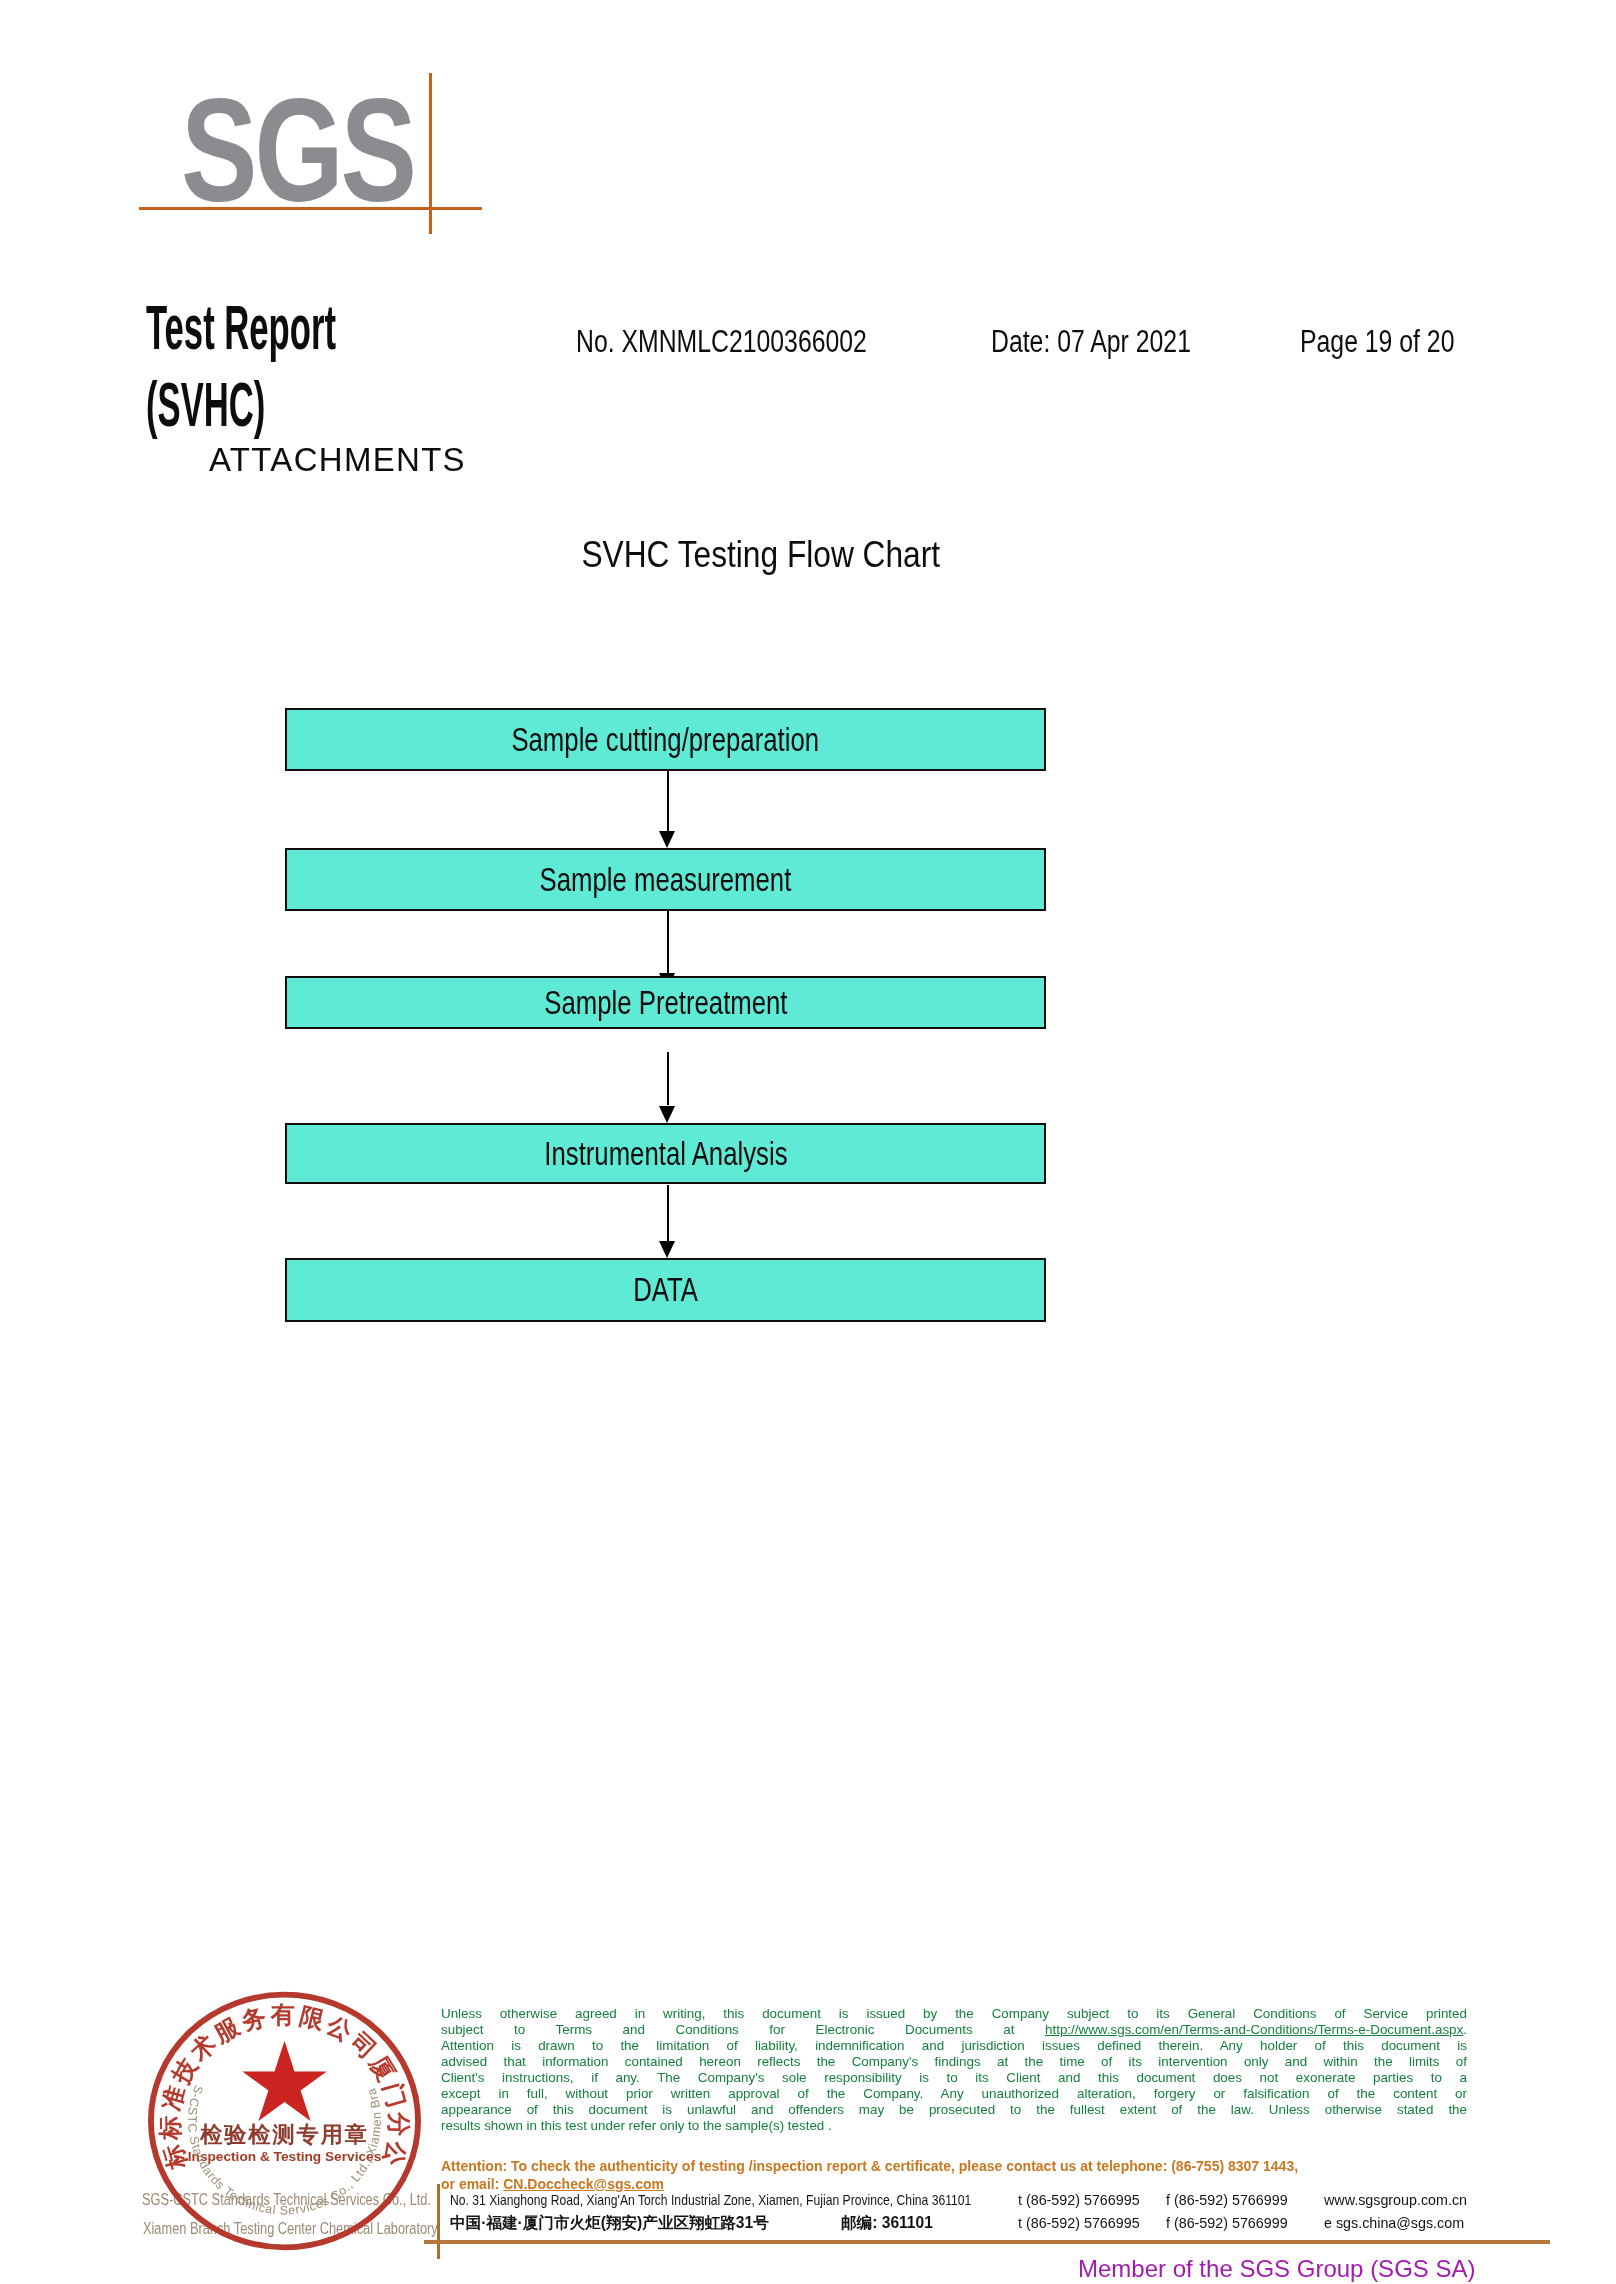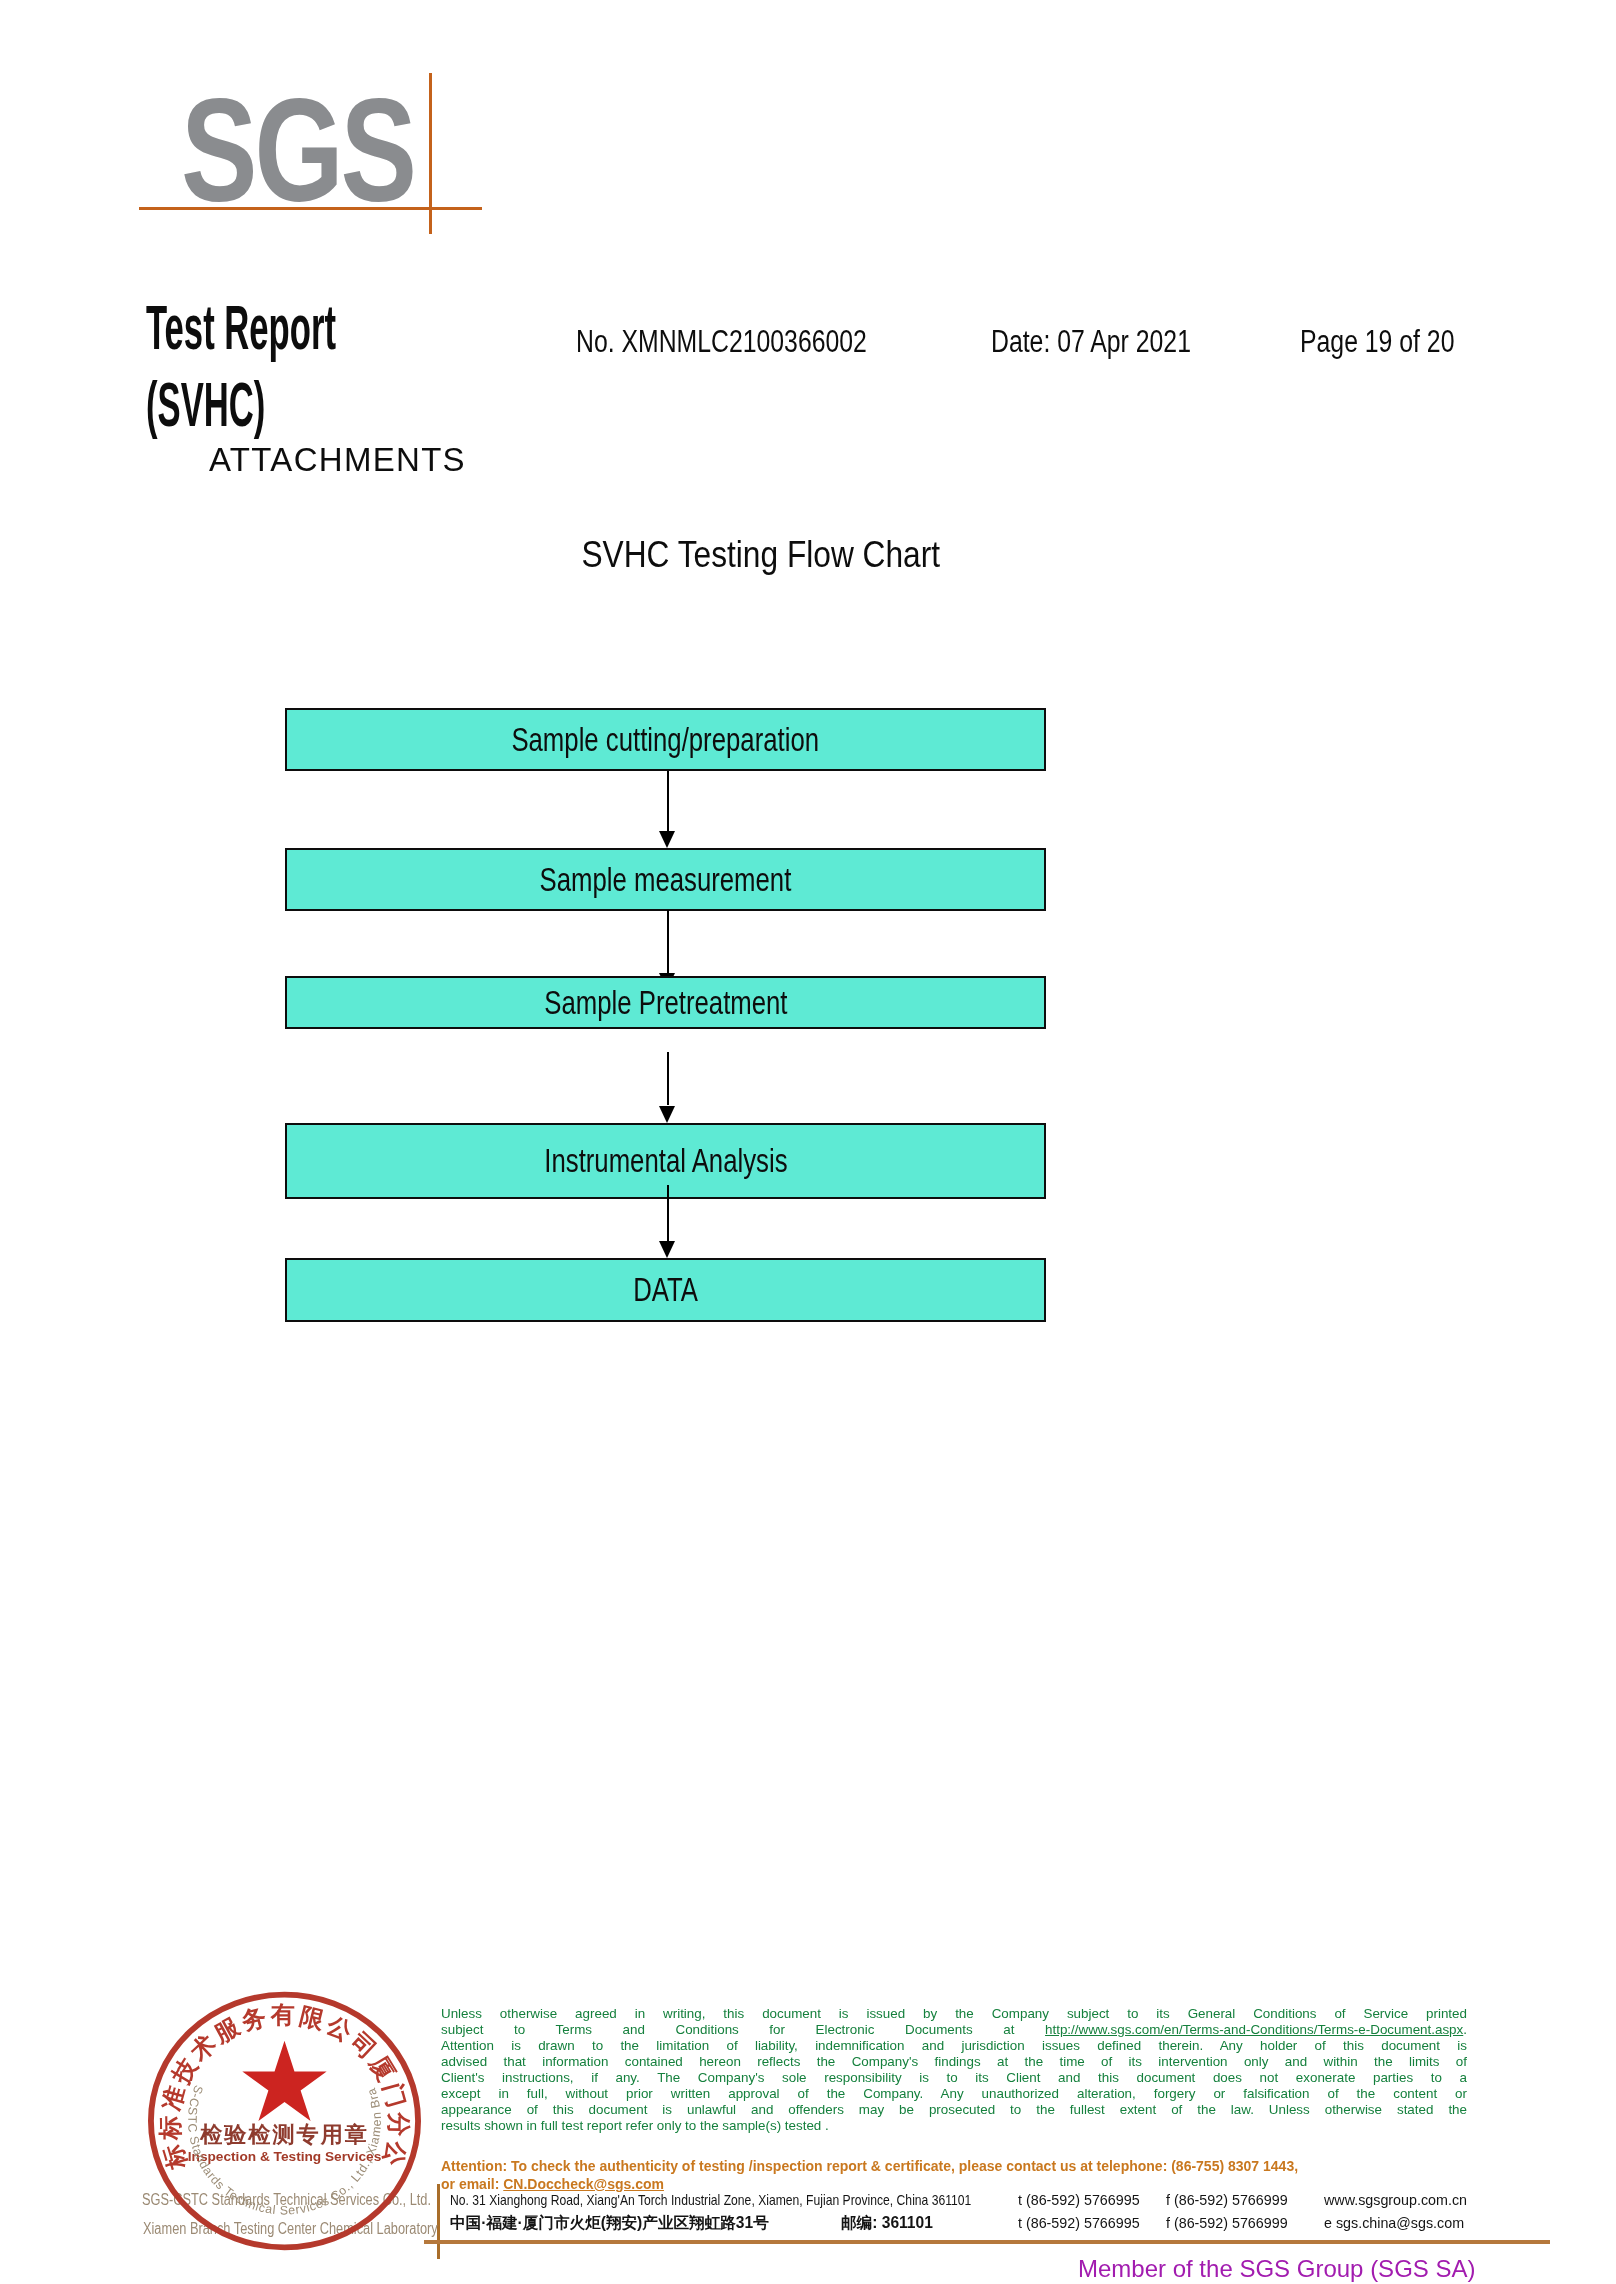--- a/index.html
+++ b/index.html
@@ -82,21 +82,21 @@
 </div>
 <div class="abs arrow-line" style="top:910px;height:63px"></div>
 <div class="abs arrow-head" style="top:973px"></div>
 
 <div class="abs box" style="top:976px;height:53px">
   <span class="boxlabel">Sample Pretreatment</span>
 </div>
 <div class="abs arrow-line" style="top:1052px;height:53px"></div>
 <div class="abs arrow-head" style="top:1106px"></div>
 
-<div class="abs box" style="top:1123px;height:76px">
+<div class="abs box" style="top:1123px;height:61px">
   <span class="boxlabel">Instrumental Analysis</span>
 </div>
 <div class="abs arrow-line" style="top:1185px;height:57px"></div>
 <div class="abs arrow-head" style="top:1241px"></div>
 
 <div class="abs box" style="top:1258px;height:64px">
   <span class="boxlabel">DATA</span>
 </div>
 
 <svg class="abs stamp" style="left:134px;top:1984px" width="301" height="274" viewBox="0 0 462 420">
@@ -118,21 +118,21 @@
 <div class="abs company-gray" style="left:143px;top:2220px">Xiamen Branch Testing Center Chemical Laboratory</div>
 
 <div class="abs disc">
   <div class="dline just"><span>Unless otherwise agreed in writing, this document is issued by the Company subject to its General Conditions of Service printed</span></div>
   <div class="dline just"><span>subject to Terms and Conditions for Electronic Documents at </span><span class="u">http://www.sgs.com/en/Terms-and-Conditions/Terms-e-Document.aspx</span><span>.</span></div>
   <div class="dline just"><span>Attention is drawn to the limitation of liability, indemnification and jurisdiction issues defined therein. Any holder of this document is</span></div>
   <div class="dline just"><span>advised that information contained hereon reflects the Company's findings at the time of its intervention only and within the limits of</span></div>
   <div class="dline just"><span>Client's instructions, if any. The Company's sole responsibility is to its Client and this document does not exonerate parties to a</span></div>
   <div class="dline just"><span>except in full, without prior written approval of the Company. Any unauthorized alteration, forgery or falsification of the content or</span></div>
   <div class="dline just"><span>appearance of this document is unlawful and offenders may be prosecuted to the fullest extent of the law. Unless otherwise stated the</span></div>
-  <div class="dline"><span>results shown in full test report refer only to the sample(s) tested .</span></div>
+  <div class="dline"><span>results shown in this test under refer only to the sample(s) tested .</span></div>
 </div>
 
 <div class="abs att">
   <div class="att-line">Attention: To check the authenticity of testing /inspection report &amp; certificate, please contact us at telephone: (86-755) 8307 1443,</div>
   <div class="att-line"><span>or email: </span><span class="u">CN.Doccheck@sgs.com</span></div>
 </div>
 
 <div class="abs addr addr-en" style="left:450px;top:2192px">No. 31 Xianghong Road, Xiang'An Torch Industrial Zone, Xiamen, Fujian Province, China  361101</div>
 <div class="abs addr" style="left:1018px;top:2192px">t (86-592) 5766995</div>
 <div class="abs addr" style="left:1166px;top:2192px">f (86-592) 5766999</div>

